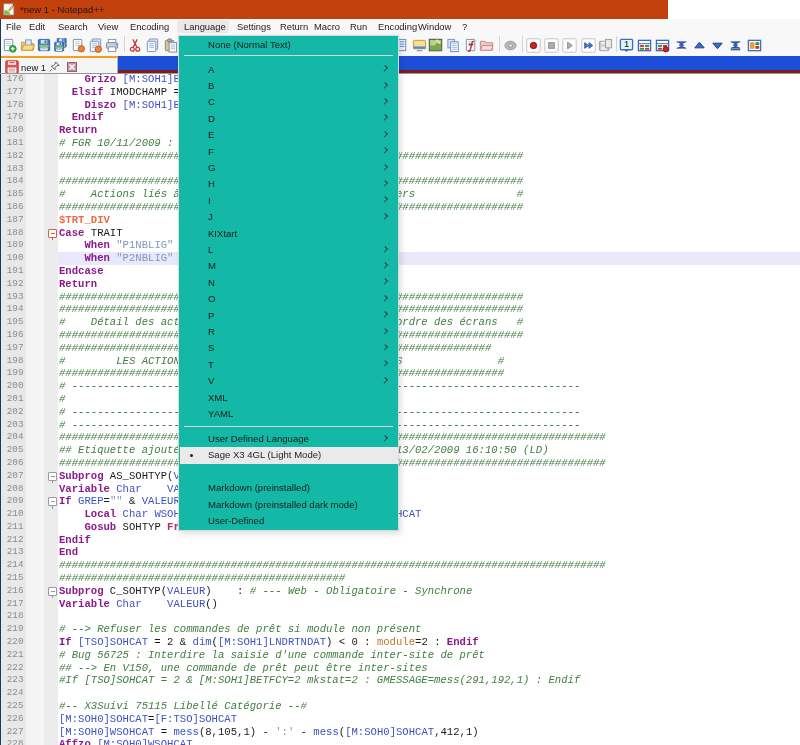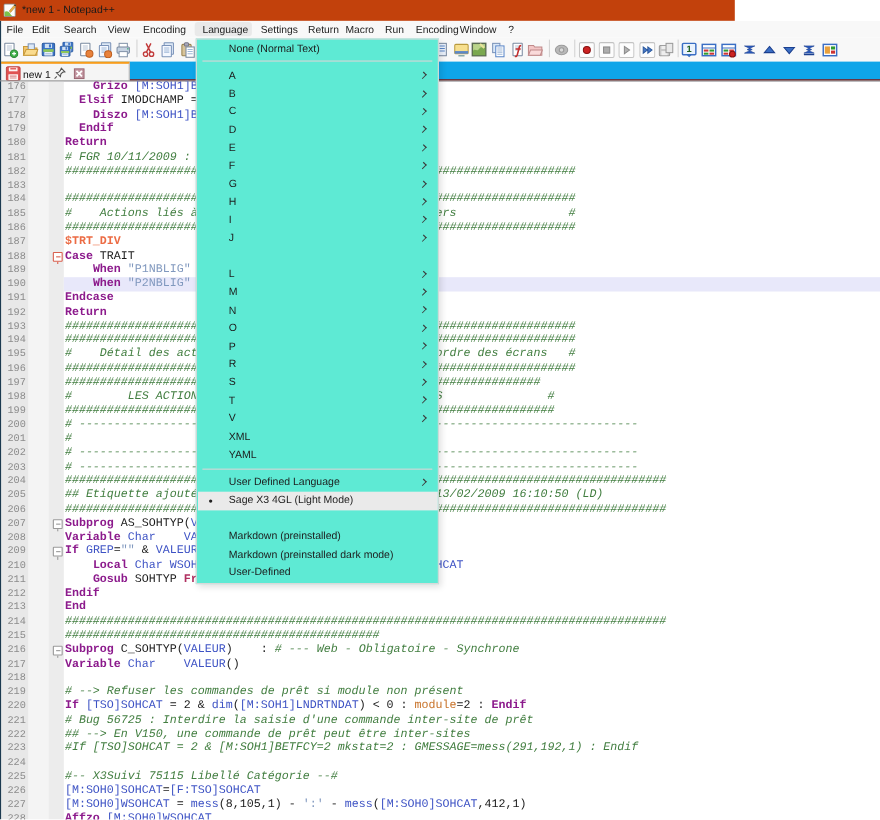--- a/index.html
+++ b/index.html
@@ -3,21 +3,21 @@
 *{margin:0;padding:0;box-sizing:border-box}
 body{width:800px;height:745px;position:relative;overflow:hidden;background:#fff;font-family:"Liberation Sans",sans-serif}
 .titlebar{position:absolute;left:0;top:0;width:668px;height:18.5px;background:#c2410c}
 .title{position:absolute;left:20px;top:4px;font-size:9.5px;color:#1a1a1a}
 .menubar{position:absolute;left:0;top:18.5px;width:800px;height:15px;background:#f8f8f8}
 .menubar span{position:absolute;top:0;font-size:9.4px;color:#222;line-height:15px}
 .langhl{position:absolute;left:177px;top:1px;width:52px;height:13px;background:#e9e9e9;border-radius:3px}
 .toolbar{position:absolute;left:0;top:33.5px;width:800px;height:22px;background:#f8f8f8}
 .ti{position:absolute;top:4px}
 .tsep{position:absolute;top:2.5px;width:1px;height:16px;background:#d4d4d4}
-.tabbar{position:absolute;left:0;top:55.5px;width:800px;height:18.5px;background:#0ea5e9;border-bottom:2px solid #7f1d1d}
+.tabbar{position:absolute;left:0;top:55.5px;width:800px;height:18.5px;background:#1d4ed8;border-bottom:4px solid #7f1d1d}
 .tab{position:absolute;left:1px;top:0;width:116.5px;height:18.5px;background:#f5f5f5;border-right:1px solid #b4b4b4;border-top:2.5px solid #f89c1a}
 .tabtxt{position:absolute;left:20px;top:4px;font-size:9.4px;color:#111}
 .editor{position:absolute;left:0;top:74px;width:800px;height:671px;background:#fff}
 .m1{position:absolute;left:1px;top:0;width:25px;height:671px;background:#e8e8e8}
 .m2{position:absolute;left:26px;top:0;width:18px;height:671px;background:#f4f4f4}
 .m3{position:absolute;left:44px;top:0;width:13.5px;height:671px;background:#ececec}
 .leftedge{position:absolute;left:0;top:18.5px;width:1px;height:726.5px;background:#1c3a50}
 .curline{position:absolute;left:57.5px;top:251.9px;width:742.5px;height:12.8px;background:#e8e8fa}
 pre{font-family:"Liberation Mono",monospace;position:absolute;top:-1px}
 .lnums{left:0;width:23.5px;text-align:right;font-size:9.3px;line-height:12.8px;color:#8c8c8c}
@@ -25,21 +25,21 @@
 .code i{font-style:normal}
 .code i.k{color:#8c1a8c;font-weight:bold}
 .code i.b{color:#3d52c4}
 .code i.s{color:#8098be}
 .code i.c{color:#427e40;font-style:italic}
 .code i.t{color:#ec6c45;font-weight:bold}
 .code i.m{color:#c8732a}
 .code i.f{color:#b03060;font-weight:bold}
 .fbox{position:absolute;left:48px;width:9px;height:9px;background:#fff;border:1px solid;border-radius:1px}
 .fbox span{position:absolute;left:1.5px;top:3px;width:4px;height:1px}
-.menu{position:absolute;left:178px;top:35px;width:221px;height:496px;background:#5eead4;border:1px solid #d9d9d9;box-shadow:2px 3px 6px rgba(0,0,0,0.13);z-index:10}
+.menu{position:absolute;left:178px;top:35px;width:221px;height:496px;background:#14b8a6;border:1px solid #d9d9d9;box-shadow:2px 3px 6px rgba(0,0,0,0.13);z-index:10}
 .mitem{position:absolute;left:1px;width:218px;padding-left:28px;font-size:9.55px;color:#1c1c1c;white-space:nowrap}
 .mitem.hl{background:#eaeaea}
 .msep{position:absolute;left:5px;width:209px;height:1px;background:#d6d6d6}
 .arr{position:absolute;right:11px;top:50%;margin-top:-3.4px;width:5.2px;height:5.2px;border-top:1.3px solid #3c3c3c;border-right:1.3px solid #3c3c3c;transform:rotate(45deg) scale(0.8,1.1)}
 .bullet{position:absolute;left:10px;top:50%;margin-top:-1.5px;width:3px;height:3px;border-radius:50%;background:#222}
 </style></head>
 <body>
 <div class="titlebar">
 <svg style="position:absolute;left:2.5px;top:2.5px" width="12" height="13" viewBox="0 0 14 15">
       <rect x="0.7" y="0.7" width="12" height="13.3" rx="1" fill="#fdfdfd" stroke="#8a8a8a"></rect>
@@ -389,20 +389,21 @@
 <div class="mitem" style="top:25.5px;height:16.4px;line-height:16.4px">A<span class="arr"></span></div>
 <div class="mitem" style="top:41.9px;height:16.4px;line-height:16.4px">B<span class="arr"></span></div>
 <div class="mitem" style="top:58.3px;height:16.4px;line-height:16.4px">C<span class="arr"></span></div>
 <div class="mitem" style="top:74.7px;height:16.4px;line-height:16.4px">D<span class="arr"></span></div>
 <div class="mitem" style="top:91.1px;height:16.4px;line-height:16.4px">E<span class="arr"></span></div>
 <div class="mitem" style="top:107.5px;height:16.4px;line-height:16.4px">F<span class="arr"></span></div>
 <div class="mitem" style="top:123.9px;height:16.4px;line-height:16.4px">G<span class="arr"></span></div>
 <div class="mitem" style="top:140.3px;height:16.4px;line-height:16.4px">H<span class="arr"></span></div>
 <div class="mitem" style="top:156.7px;height:16.4px;line-height:16.4px">I<span class="arr"></span></div>
 <div class="mitem" style="top:173.1px;height:16.4px;line-height:16.4px">J<span class="arr"></span></div>
+<div class="mitem" style="top:189.5px;height:16.4px;line-height:16.4px">KIXtart</div>
 <div class="mitem" style="top:205.9px;height:16.4px;line-height:16.4px">L<span class="arr"></span></div>
 <div class="mitem" style="top:222.3px;height:16.4px;line-height:16.4px">M<span class="arr"></span></div>
 <div class="mitem" style="top:238.7px;height:16.4px;line-height:16.4px">N<span class="arr"></span></div>
 <div class="mitem" style="top:255.1px;height:16.4px;line-height:16.4px">O<span class="arr"></span></div>
 <div class="mitem" style="top:271.5px;height:16.4px;line-height:16.4px">P<span class="arr"></span></div>
 <div class="mitem" style="top:287.9px;height:16.4px;line-height:16.4px">R<span class="arr"></span></div>
 <div class="mitem" style="top:304.3px;height:16.4px;line-height:16.4px">S<span class="arr"></span></div>
 <div class="mitem" style="top:320.7px;height:16.4px;line-height:16.4px">T<span class="arr"></span></div>
 <div class="mitem" style="top:337.1px;height:16.4px;line-height:16.4px">V<span class="arr"></span></div>
 <div class="mitem" style="top:369.9px;height:16.4px;line-height:16.4px">YAML</div>

